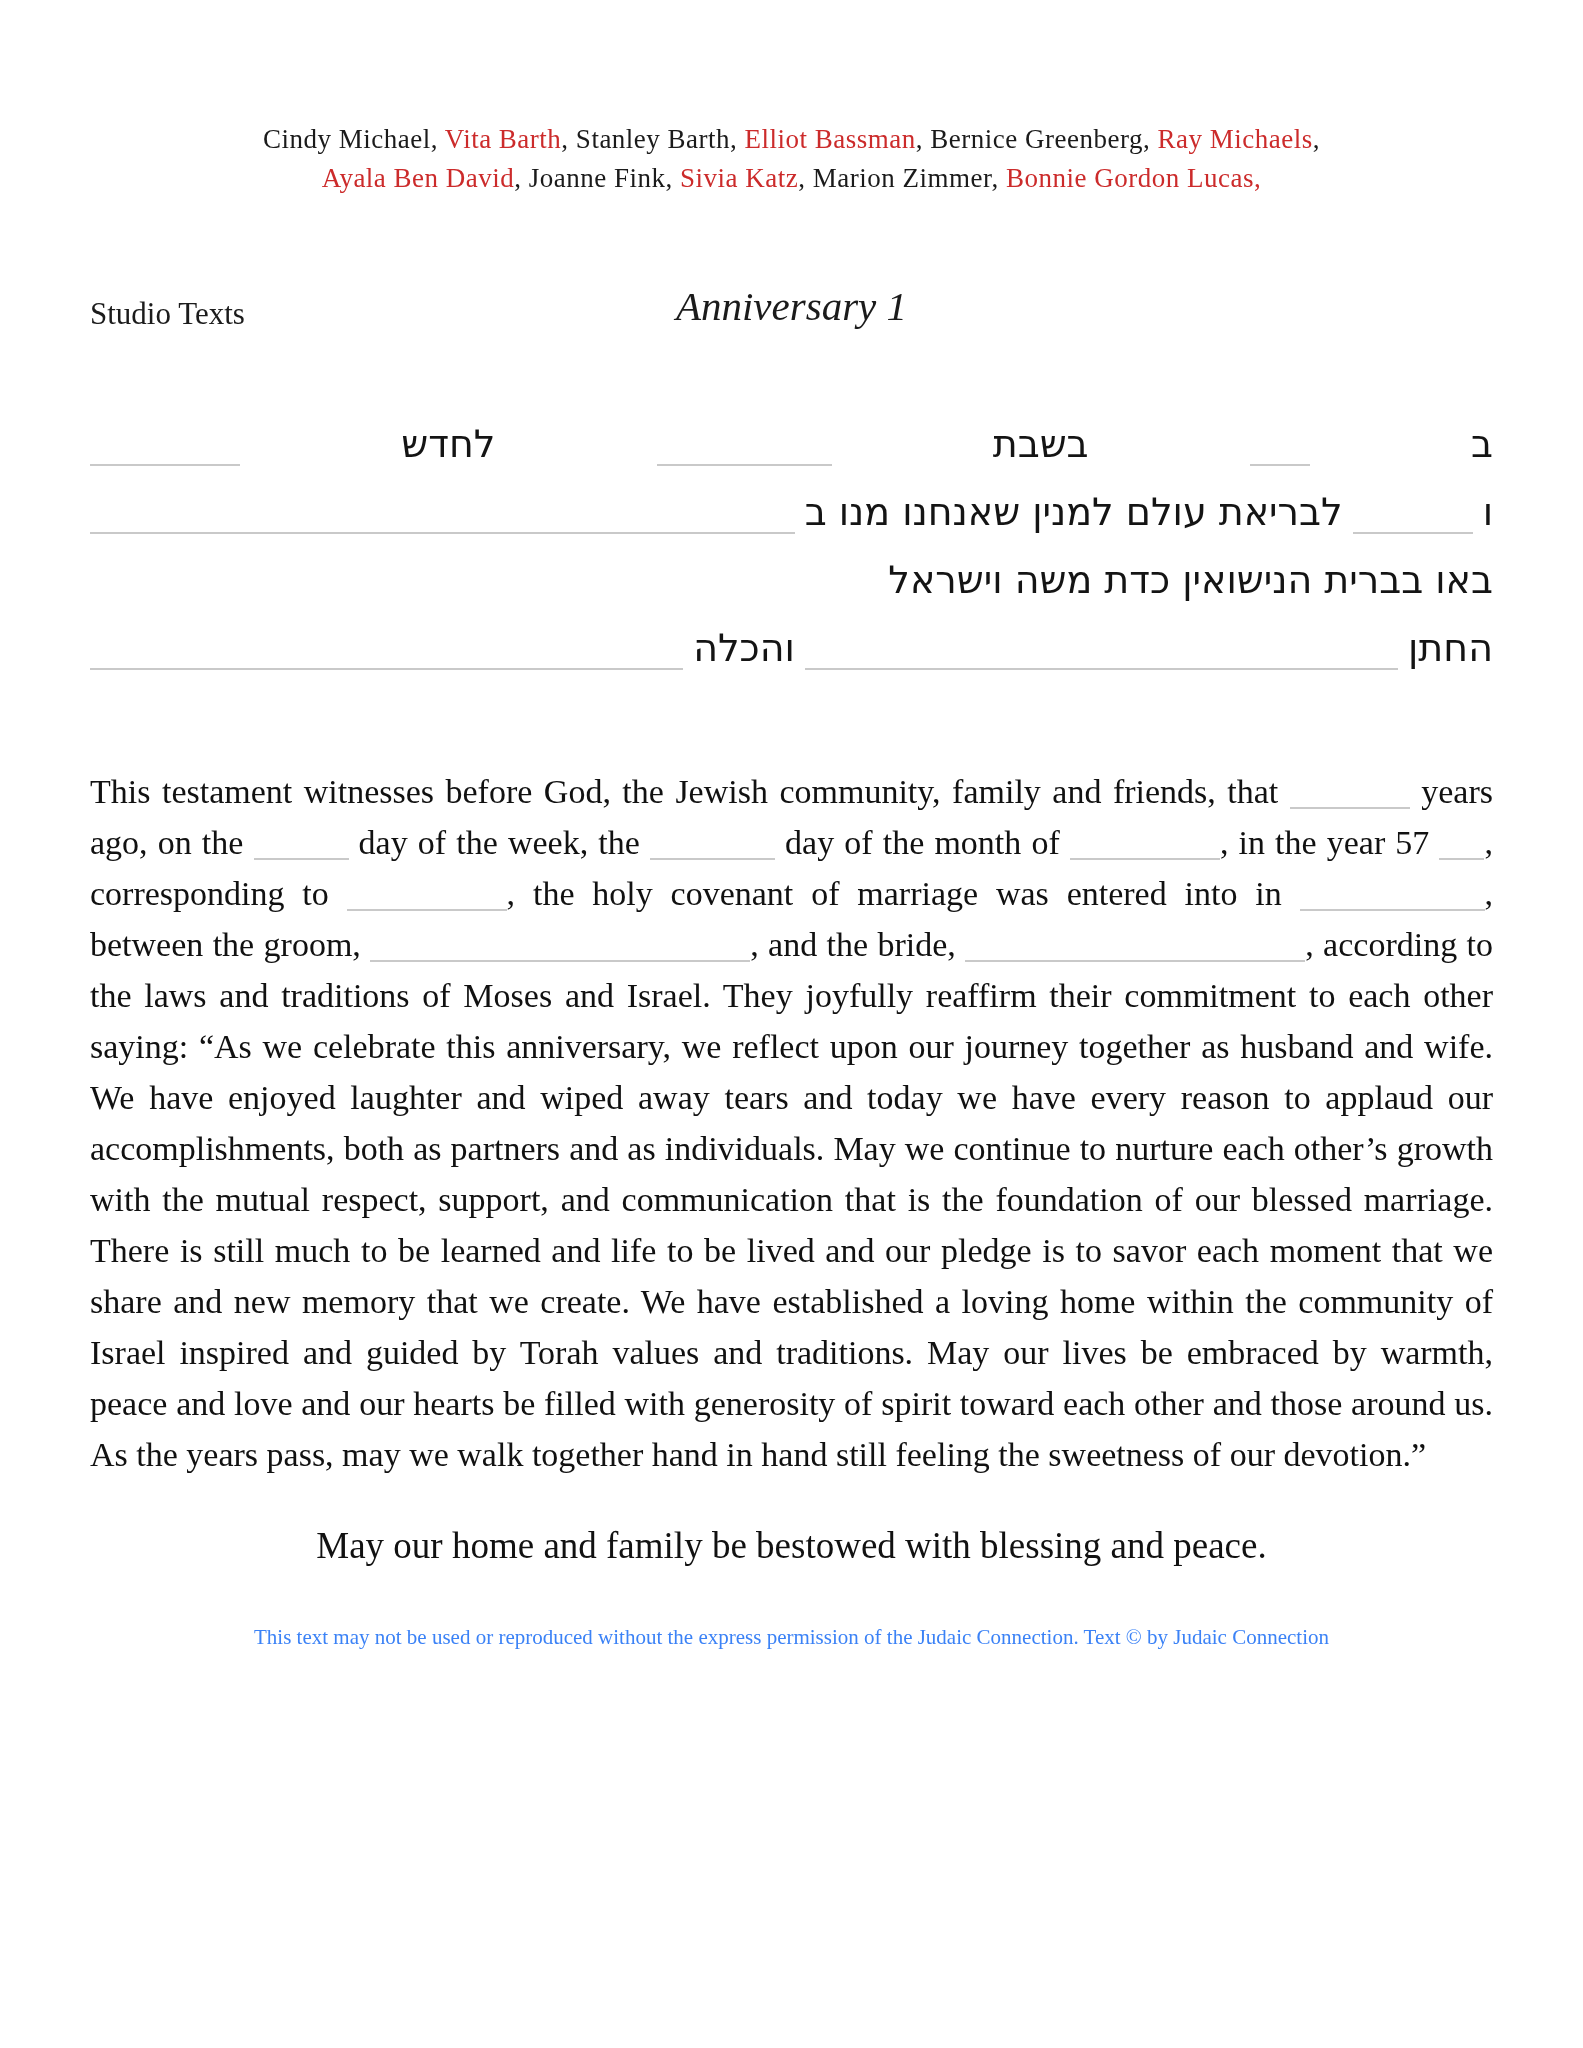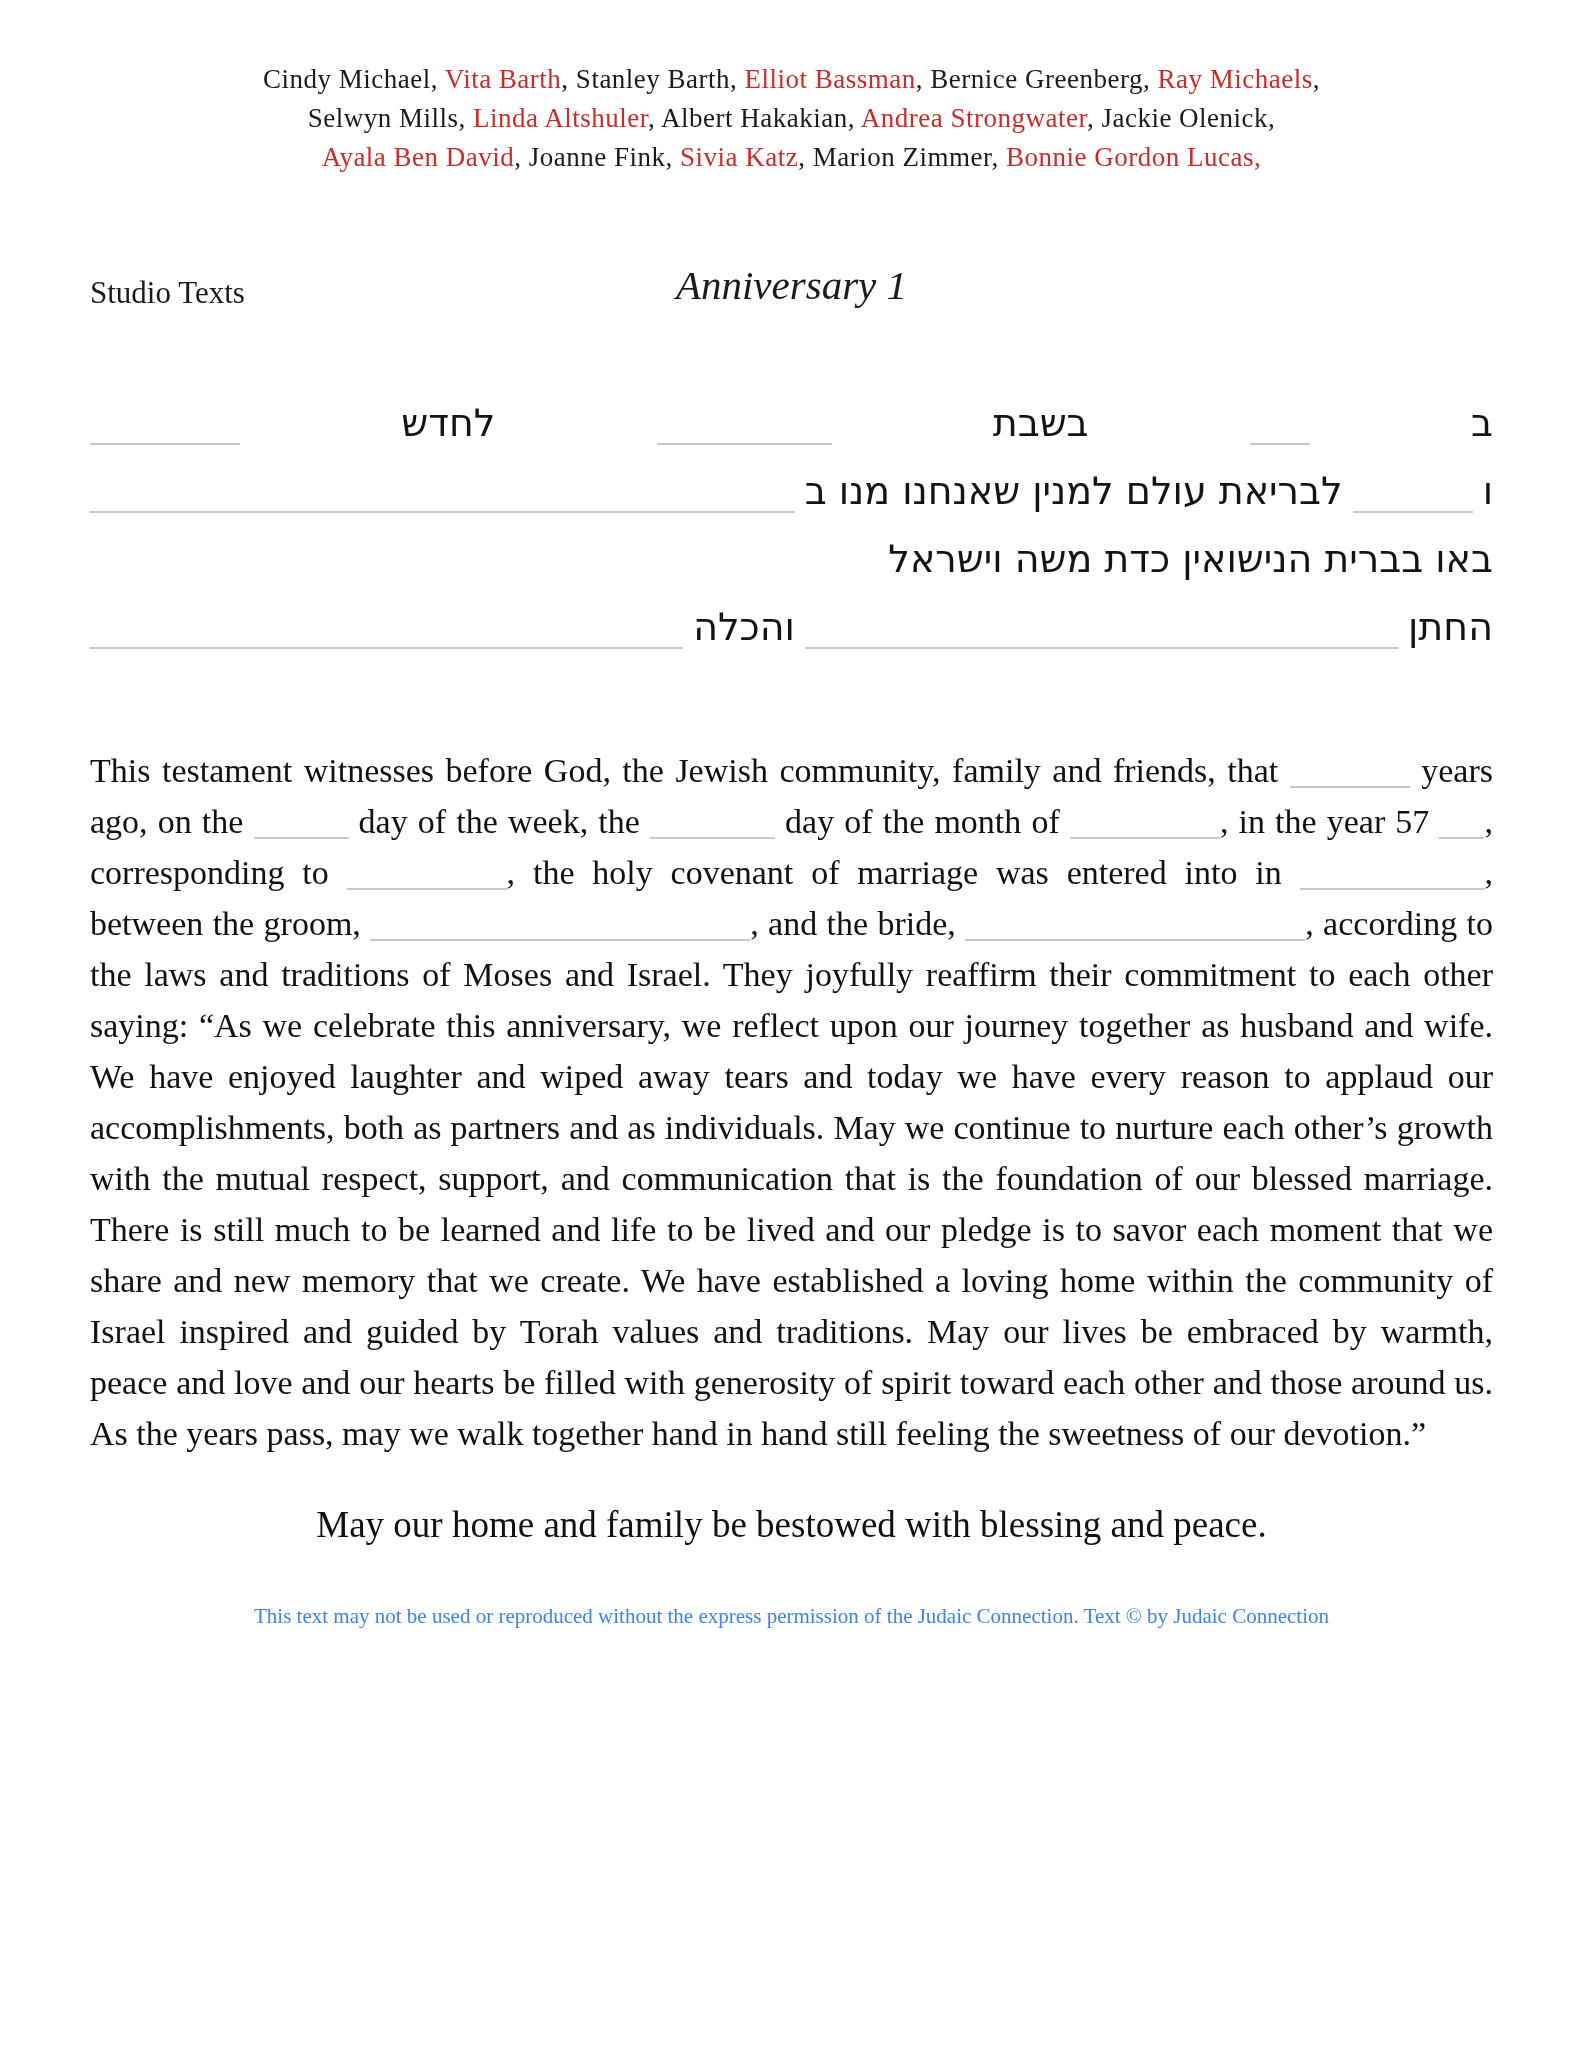--- a/index.html
+++ b/index.html
@@ -5,21 +5,21 @@
   html, body {
     margin: 0;
     padding: 0;
     background: #ffffff;
   }
   .page {
     position: relative;
     width: 1583px;
     height: 2048px;
     box-sizing: border-box;
-    padding: 60px 90px 0 90px;
+    padding: 120px 90px 0 90px;
     background: #ffffff;
     color: #1b1b1b;
     font-family: "Liberation Serif", serif;
     overflow: hidden;
   }
   
   .artists {
     text-align: center;
     font-size: 27px;
     line-height: 1.45;
@@ -99,21 +99,20 @@
     color: #3b82f6;
   }
 </style>
 </head>
 <body>
 
 <div class="page">
 
   <div class="artists" id="artists">
       <div><span>Cindy Michael, </span><span class="red">Vita Barth</span><span>, Stanley Barth, </span><span class="red">Elliot Bassman</span><span>, Bernice Greenberg, </span><span class="red">Ray Michaels</span><span>,</span></div>
-      <div><span>Selwyn Mills, </span><span class="red">Linda Altshuler</span><span>, Albert Hakakian, </span><span class="red">Andrea Strongwater</span><span>, Jackie Olenick,</span></div>
       <div><span class="red">Ayala Ben David</span><span>, Joanne Fink, </span><span class="red">Sivia Katz</span><span>, Marion Zimmer, </span><span class="red">Bonnie Gordon Lucas,</span></div>
     </div>
 
   <div class="title-row">
     <div class="studio">Studio Texts</div>
     <div class="doc-title">Anniversary 1</div>
   </div>
 
   <div class="hebrew" id="hebrew">
       <div class="heb-line justify">

